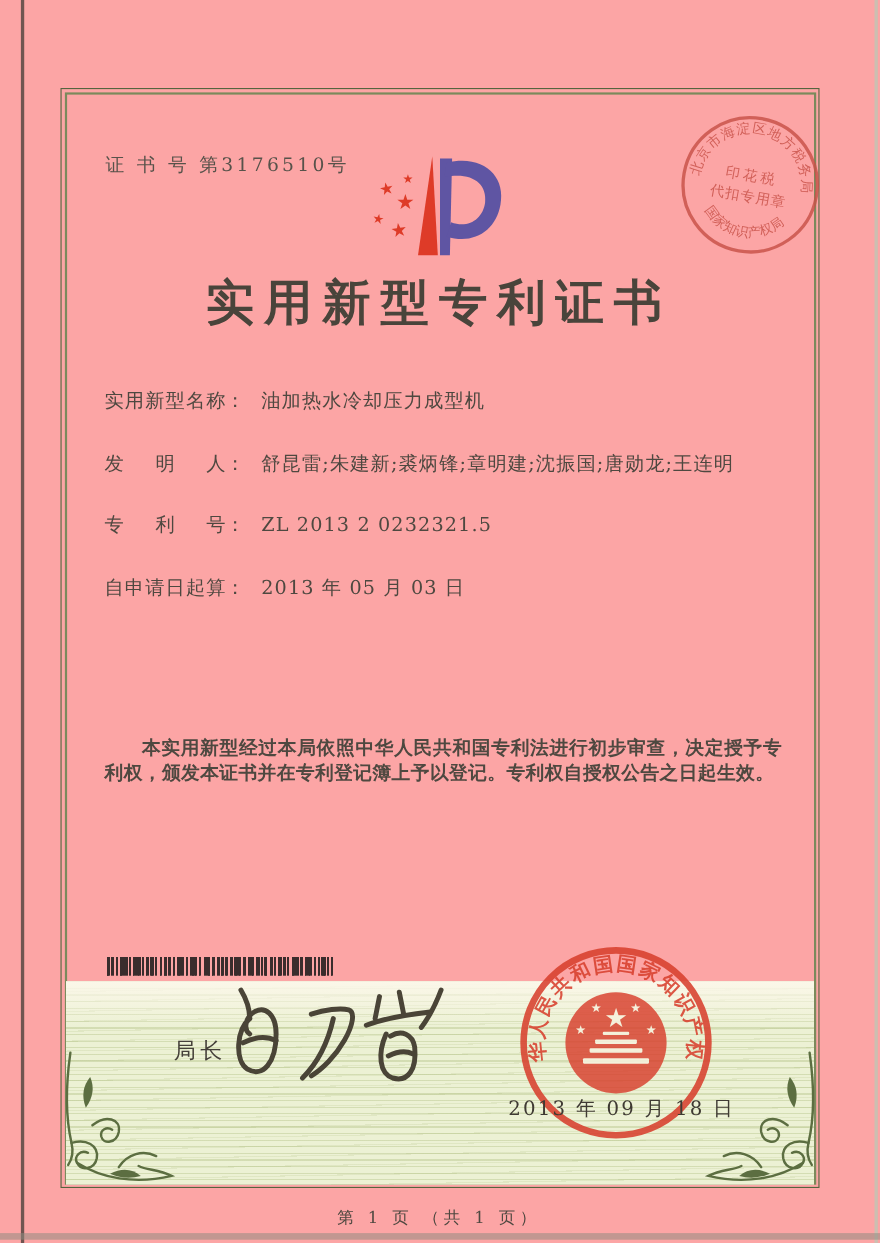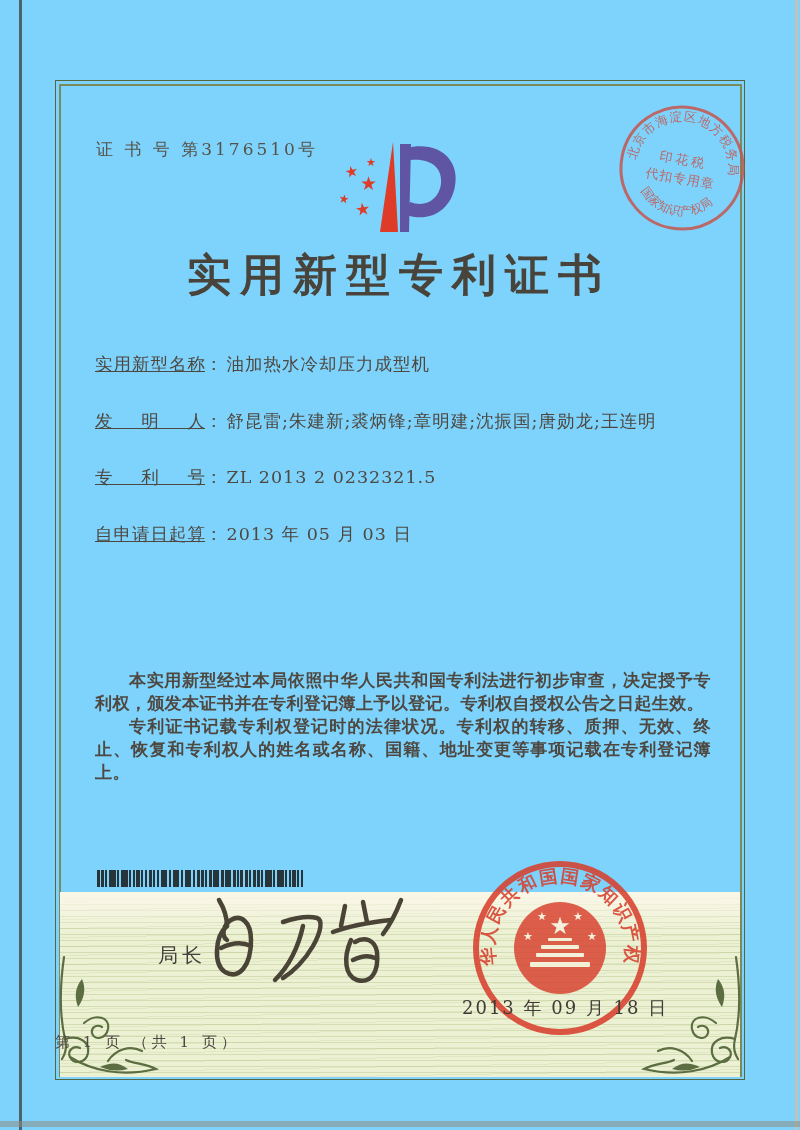--- a/index.html
+++ b/index.html
@@ -1,16 +1,16 @@
 <!DOCTYPE html>
 <html><head>
 <meta charset="utf-8">
 <style>
   html,body{margin:0;padding:0;background:#e8e4d8;}
-  .page{position:relative;width:800px;height:1130px;margin:0 auto;background:#7dd3fc;
+  .page{position:relative;width:800px;height:1130px;margin:0 auto;background:#fca5a5;
         font-family:"DejaVu Serif","Liberation Serif",serif;color:#4e4840;overflow:hidden;}
   
   .edge-left{position:absolute;left:19px;top:0;width:3px;height:100%;background:#35332e;opacity:.7;}
   .edge-right{position:absolute;right:2px;top:0;width:3px;height:100%;background:#c6c2b3;opacity:.9;}
   .edge-bottom{position:absolute;left:0;bottom:3px;height:6px;width:100%;background:#8f8c82;opacity:.55;}
   
   .frame{position:absolute;left:55px;top:80px;width:688px;height:998px;border:1.5px solid #54643e;}
   .frame-inner{position:absolute;inset:2.5px;border:2.5px solid #7b8a5c;}
   
   .guilloche{position:absolute;left:60px;top:892px;width:680px;height:185px;background:#ecf1d4;
@@ -19,43 +19,43 @@
   .guilloche-fade{position:absolute;left:0;top:0;width:100%;height:42px;
     background:linear-gradient(180deg,#fbf7e9 0%,rgba(251,247,233,0) 100%);}
   
   .cert-no{position:absolute;left:96px;top:138px;font-size:17px;letter-spacing:3px;color:#57524a;}
   .logo{position:absolute;left:336px;top:138px;width:130px;height:112px;}
   .title{position:absolute;left:55px;top:246px;width:688px;text-align:center;font-size:44px;
          letter-spacing:9px;color:#49443b;font-weight:700;}
   .tax-stamp{position:absolute;left:607px;top:93px;width:150px;height:150px;opacity:.82;}
   
   .field-row{position:absolute;left:95px;font-size:17.5px;white-space:nowrap;color:#4e4840;}
-  .field-label{display:inline-block;width:110px;text-align:justify;text-align-last:justify;text-decoration:underline;}
-  .field-value{margin-left:4px;letter-spacing:1px;}
+  .field-label{display:inline-block;width:110px;text-align:justify;text-align-last:justify;}
+  .field-value{margin-left:15px;letter-spacing:1px;}
   
   .body-text{position:absolute;left:95px;top:669px;width:616px;font-size:17px;line-height:23px;
              text-align:justify;color:#4e4840;}
   .body-text p{margin:0;text-indent:2em;letter-spacing:.4px;font-weight:bold;}
   
   .barcode{position:absolute;left:97px;top:870px;width:208px;height:17px;opacity:.85;
     background-image:repeating-linear-gradient(90deg,#191919 0 2px,rgba(0,0,0,0) 2px 4px),
                      repeating-linear-gradient(90deg,#191919 0 1px,rgba(0,0,0,0) 1px 6px),
                      repeating-linear-gradient(90deg,#191919 0 3px,rgba(0,0,0,0) 3px 13px);}
   
   .flourish{position:absolute;width:135px;height:128px;}
   .flourish.left{left:56px;top:953px;}
   .flourish.right{left:609px;top:953px;transform:scaleX(-1);}
   
   .director{position:absolute;left:158px;top:942px;font-size:20px;letter-spacing:4px;color:#45403a;}
   .signature{position:absolute;left:205px;top:893px;width:210px;height:102px;}
   
   .seal{position:absolute;left:460px;top:848px;width:200px;height:200px;}
   .seal-date{position:absolute;left:462px;top:996px;font-size:18px;letter-spacing:2px;color:#3f3a33;}
   
-  .footer{position:absolute;left:55px;top:1033px;width:688px;font-size:15px;
+  .footer{position:absolute;left:55px;top:1098px;width:688px;text-align:center;font-size:15px;
           letter-spacing:4px;color:#4e4840;}
   svg text{font-family:"DejaVu Serif","Liberation Serif",serif;}
 </style>
 </head>
 <body>
 
 <div class="page">
 
   <div class="edge-left"></div>
   <div class="edge-right"></div>
@@ -133,21 +133,20 @@
   </div>
   <div class="field-row" style="top:465px">
     <span class="field-label">专利号</span><span class="field-colon">：</span><span class="field-value">ZL 2013 2 0232321.5</span>
   </div>
   <div class="field-row" style="top:522px">
     <span class="field-label">自申请日起算</span><span class="field-colon">：</span><span class="field-value">2013 年 05 月 03 日</span>
   </div>
 
   <div class="body-text">
     <p>本实用新型经过本局依照中华人民共和国专利法进行初步审查，决定授予专利权，颁发本证书并在专利登记簿上予以登记。专利权自授权公告之日起生效。</p>
-    <p>专利证书记载专利权登记时的法律状况。专利权的转移、质押、无效、终止、恢复和专利权人的姓名或名称、国籍、地址变更等事项记载在专利登记簿上。</p>
   </div>
 
   <div class="barcode"></div>
 
   <div class="director">局长</div>
   <svg class="signature" viewBox="0 0 210 100">
     <g stroke="#4a4437" stroke-width="4.5" fill="none" stroke-linecap="round" stroke-linejoin="round">
       <path d="M14,6 C20,16 22,24 22,32"></path>
       <path d="M22,32 C10,42 8,70 20,78 C34,86 46,72 46,46 C46,28 36,20 26,26 C18,31 16,42 22,46"></path>
       <path d="M16,54 C28,48 38,48 46,52"></path>

